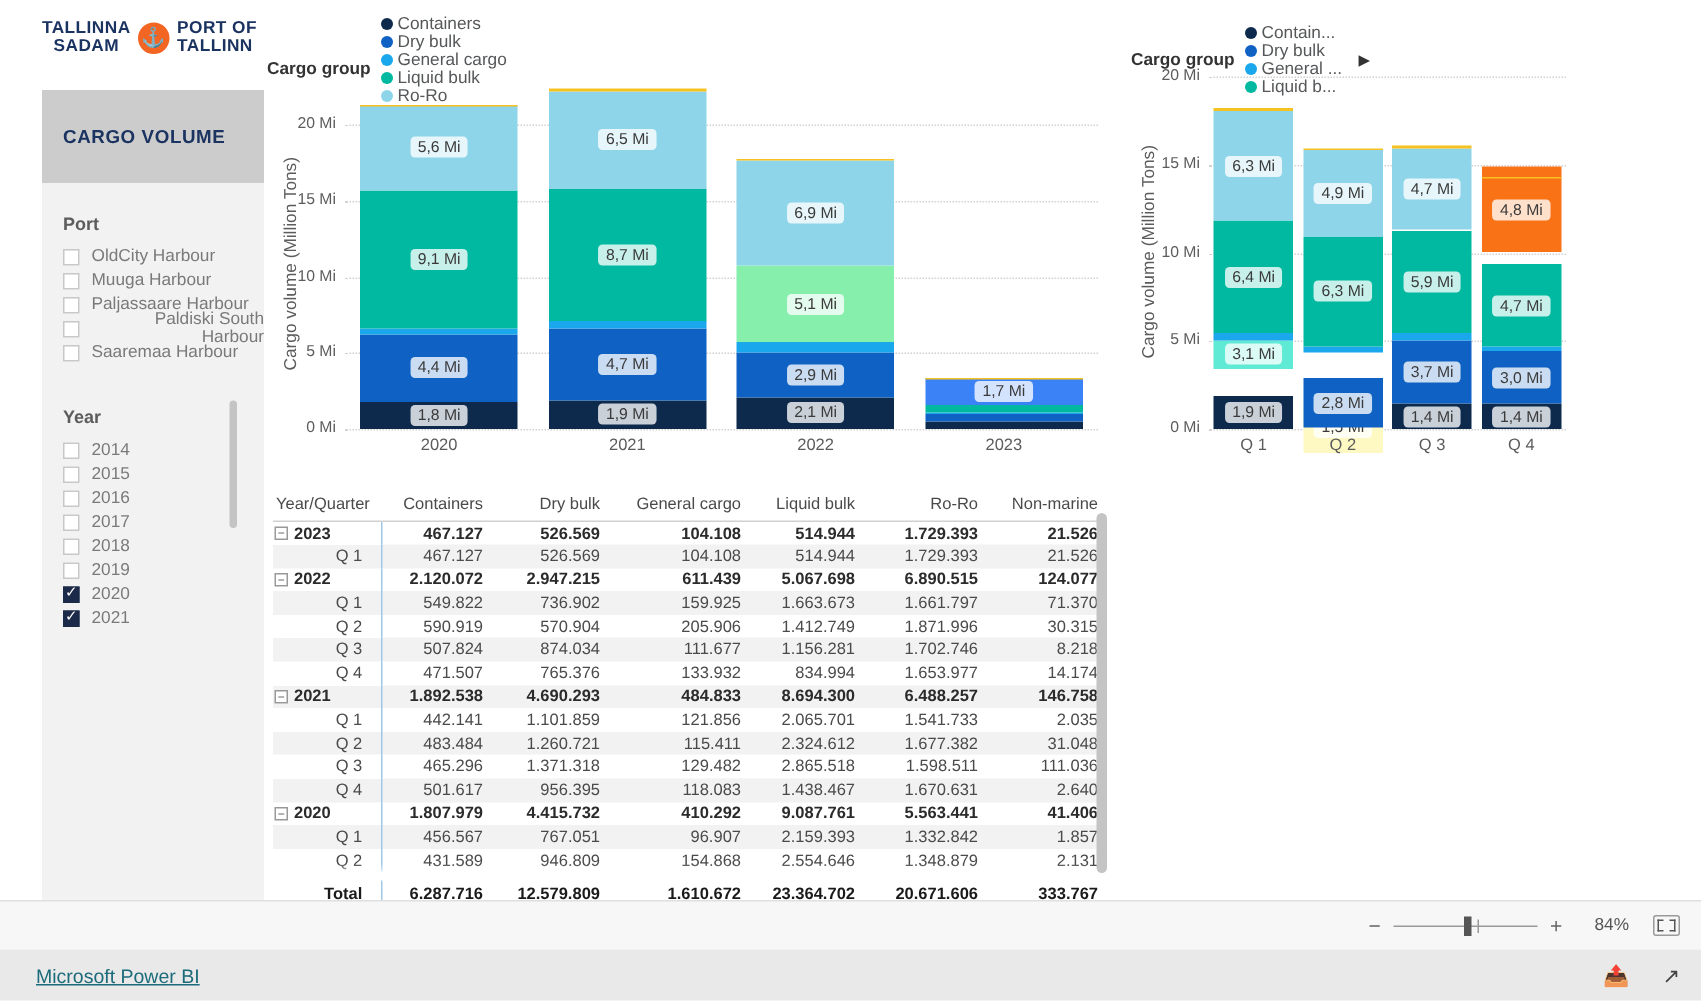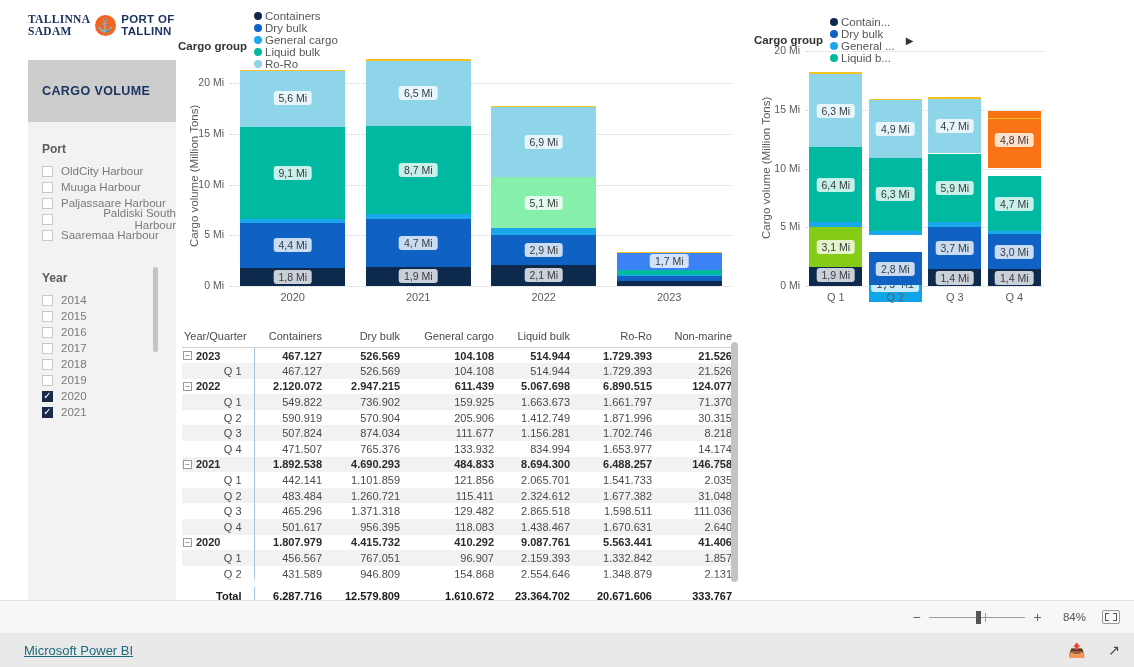--- a/index.html
+++ b/index.html
@@ -20,21 +20,21 @@
   
   .logo-wrap {
     position: absolute; left: 28px; top: 8px;
     width: 150px; height: 34px;
     display: flex; align-items: center; gap: 5px;
   }
   .logo-txt {
     font-size: 11.5px; font-weight: bold; color: #1b3360;
     line-height: 12.5px; letter-spacing: .3px;
   }
-  .logo-txt.r { text-align: left; font-family: Liberation Serif, serif; }
+  .logo-txt.r { text-align: center; }
   .logo-mark {
     width: 21px; height: 21px; border-radius: 50%;
     background: #f26522; position: relative; flex: 0 0 21px;
   }
   .logo-mark::before {
     content: "⚓"; position: absolute; left: 0; right: 0; top: 50%;
     transform: translateY(-50%); text-align: center;
     font-size: 13px; color: #ffffff; line-height: 1;
   }
 
@@ -461,35 +461,35 @@
       <div class="gridline" style="left: 52px; width: 238px; top: 138.692px;"></div>
       <div class="y-tick" style="top: 131.692px; width: 46px; left: 0px;">10 Mi</div>
       <div class="gridline" style="left: 52px; width: 238px; top: 80.0385px;"></div>
       <div class="y-tick" style="top: 73.0385px; width: 46px; left: 0px;">15 Mi</div>
       <div class="gridline" style="left: 52px; width: 238px; top: 21.3846px;"></div>
       <div class="y-tick" style="top: 14.3846px; width: 46px; left: 0px;">20 Mi</div>
       <div class="bar" style="left: 55.25px; width: 53px; top: 12px; height: 244px;">
         <div class="seg" style="top: 221.641px; height: 22.3588px; background: rgb(13, 42, 77);">
           <span class="seg-lbl">1,9 Mi</span>
         </div>
-        <div class="seg" style="top: 184.9px; height: 40px; background: #84cc16;">
+        <div class="seg" style="top: 184.9px; height: 19px; background: #5eead4;">
           <span class="seg-lbl">3,1 Mi</span>
         </div>
         <div class="seg" style="top: 180.454px; height: 4.44596px; background: rgb(26, 167, 236);"></div>
         <div class="seg" style="top: 105.342px; height: 75.1121px; background: rgb(0, 185, 160);">
           <span class="seg-lbl">6,4 Mi</span>
         </div>
         <div class="seg" style="top: 31.849px; height: 73.4933px; background: rgb(142, 213, 234);">
           <span class="seg-lbl">6,3 Mi</span>
         </div>
         <div class="seg" style="top: 30.1363px; height: 1.71269px; background: rgb(246, 194, 34);"></div>
       </div>
       <div class="x-label" style="left: 52px; width: 59.5px; top: 261px;">Q 1</div>
       <div class="bar" style="left: 114.75px; width: 53px; top: 12px; height: 244px;">
-        <div class="seg" style="top: 226.333px; height: 34px; background: #0ea5e9; font-family: Liberation Mono, monospace;">
+        <div class="seg" style="top: 226.333px; height: 34px; background: #fef9c3;">
           <span class="seg-lbl">1,5 Mi</span>
         </div>
         <div class="seg" style="top: 210px; height: 33.2215px; background: rgb(15, 98, 196);">
           <span class="seg-lbl">2,8 Mi</span>
         </div>
         <div class="seg" style="top: 188.983px; height: 4.12923px; background: rgb(26, 167, 236);"></div>
         <div class="seg" style="top: 115.525px; height: 73.4581px; background: rgb(0, 185, 160);">
           <span class="seg-lbl">6,3 Mi</span>
         </div>
         <div class="seg" style="top: 58.3723px; height: 57.1523px; background: rgb(142, 213, 234);">

